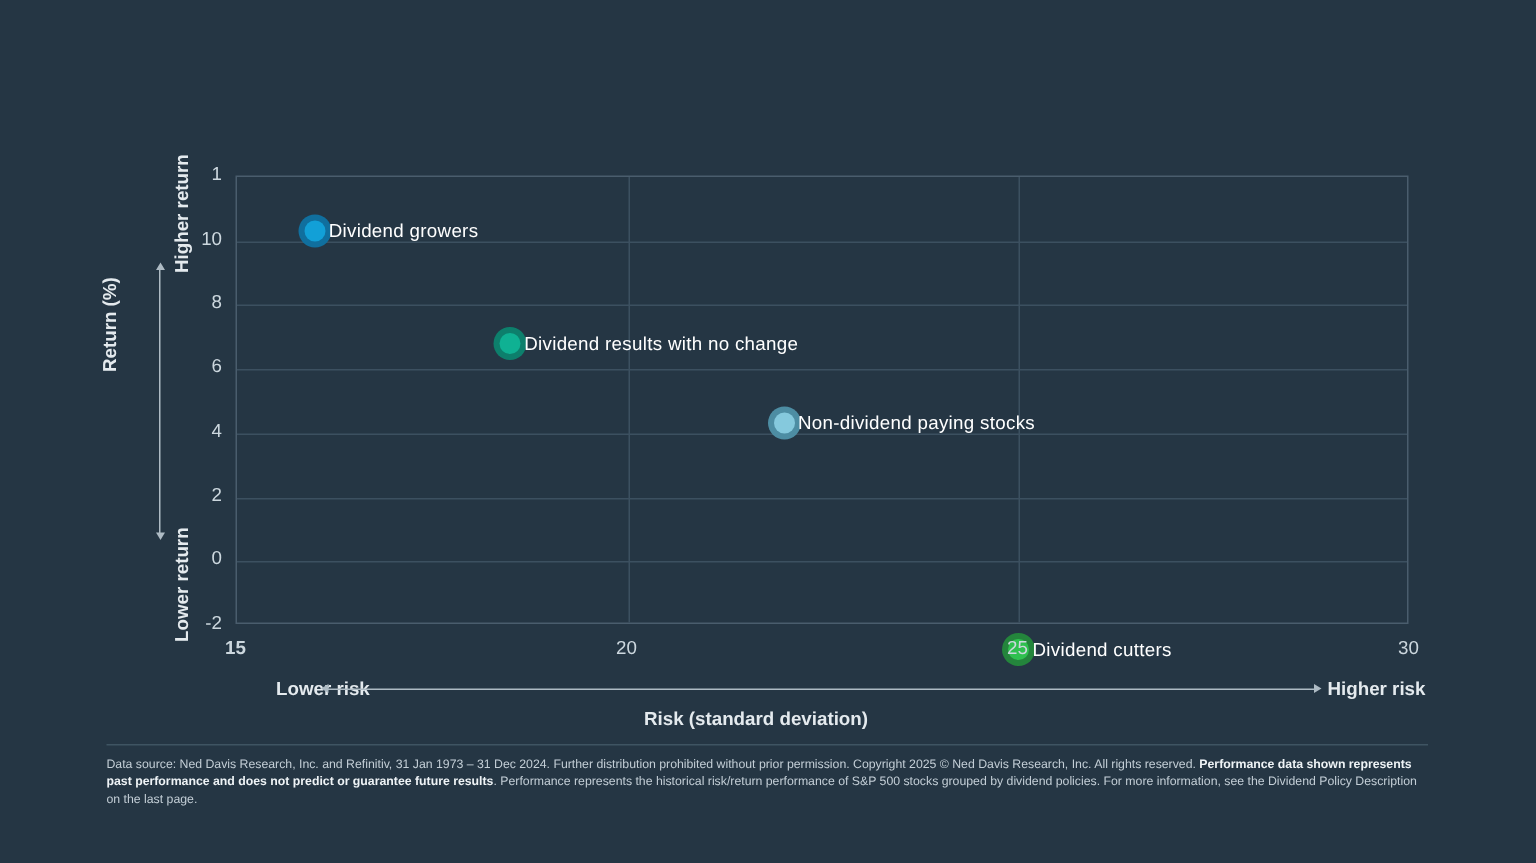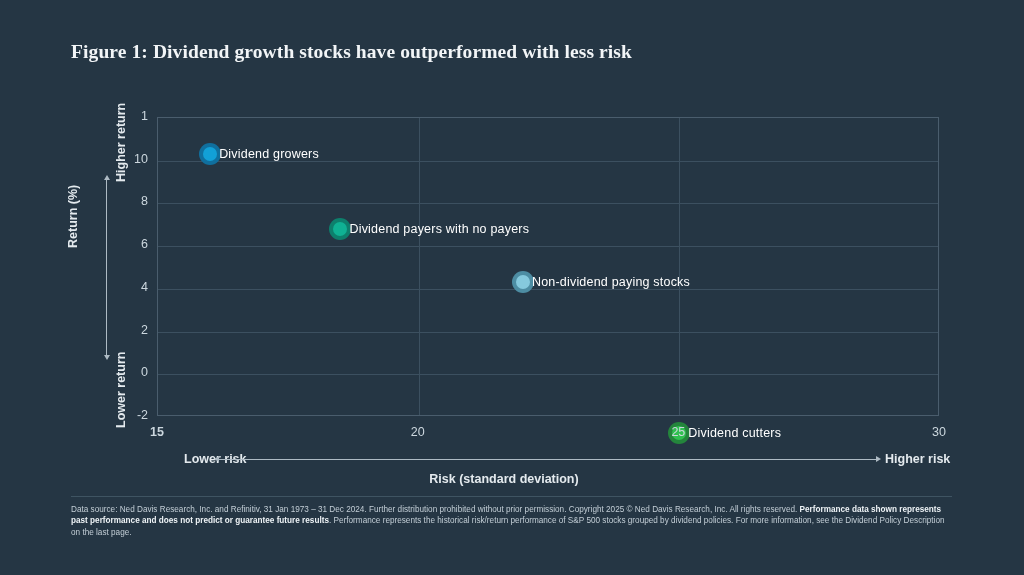--- a/index.html
+++ b/index.html
@@ -176,21 +176,20 @@
     line-height: 11.4px;
     color: #c3ced6;
     text-align: left;
   }
   #footnote b { color: #eef3f6; font-weight: bold; }
 </style>
 </head>
 <body>
 
 <div id="header">
-  <div id="fig-title">Figure 1: Dividend growth stocks have outperformed with less risk</div>
 </div>
 
 <div id="ylabel">Return (%)</div>
 
 <div id="yarrow-wrap">
   <div id="yarrow-head"></div>
   <div id="yarrow-line"></div>
   <div id="yarrow-head-bottom"></div>
 </div>
 <div class="yarrow-text" style="left:114px; top:182px;">Higher return</div>
@@ -220,21 +219,21 @@
       <div class="gridline-v" style="left: 260.667px;"></div>
       <div class="gridline-v" style="left: 521.333px;"></div>
     </div>
   <div id="points">
       <div class="point" style="left: 52.1333px; top: 36.3071px; background: rgb(16, 111, 158);">
         <div class="core" style="background: rgb(18, 160, 215);"></div>
         <div class="point-label">Dividend growers</div>
       </div>
       <div class="point" style="left: 182.467px; top: 111.057px; background: rgb(13, 127, 108);">
         <div class="core" style="background: rgb(15, 177, 147);"></div>
-        <div class="point-label">Dividend payers with no payers</div>
+        <div class="point-label">Dividend results with no change</div>
       </div>
       <div class="point" style="left: 364.933px; top: 164.45px; background: rgb(77, 141, 163);">
         <div class="core" style="background: rgb(133, 201, 221);"></div>
         <div class="point-label">Non-dividend paying stocks</div>
       </div>
       <div class="point" style="left: 521.333px; top: 275.507px; background: rgb(36, 133, 60); margin-top: 28px;">
         <div class="core" style="background: rgb(47, 192, 79);"></div>
         <div class="point-label">Dividend cutters</div>
       </div>
     </div>

